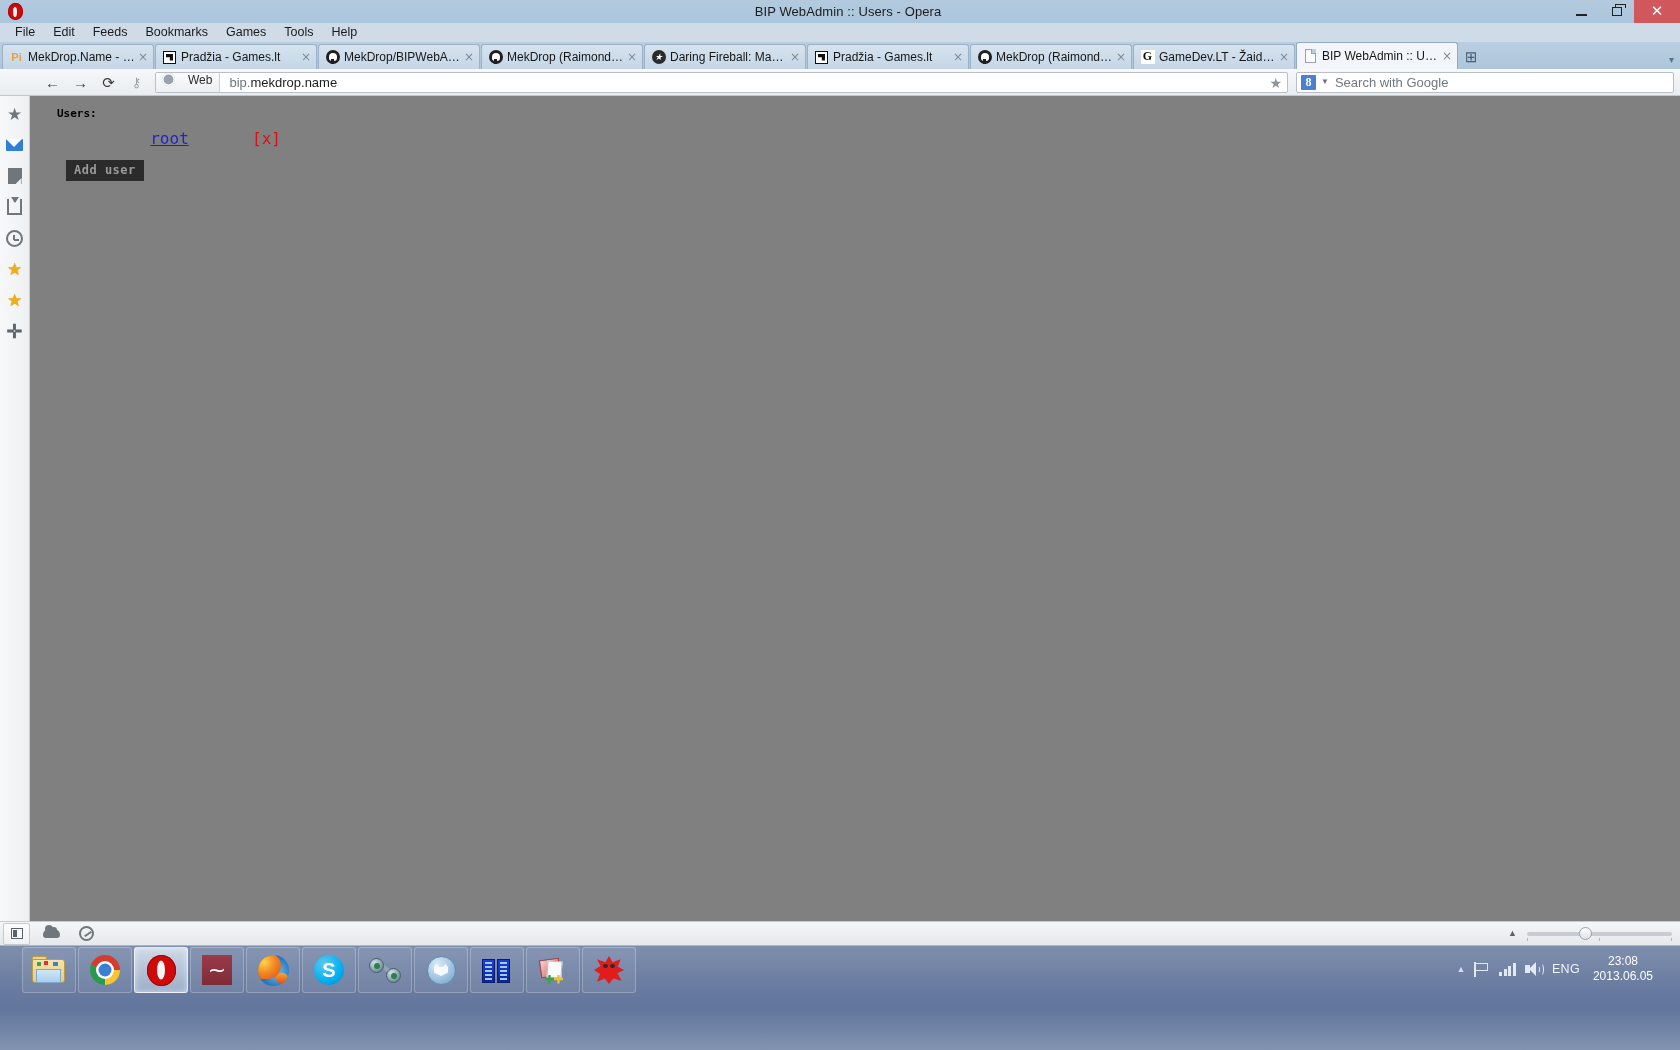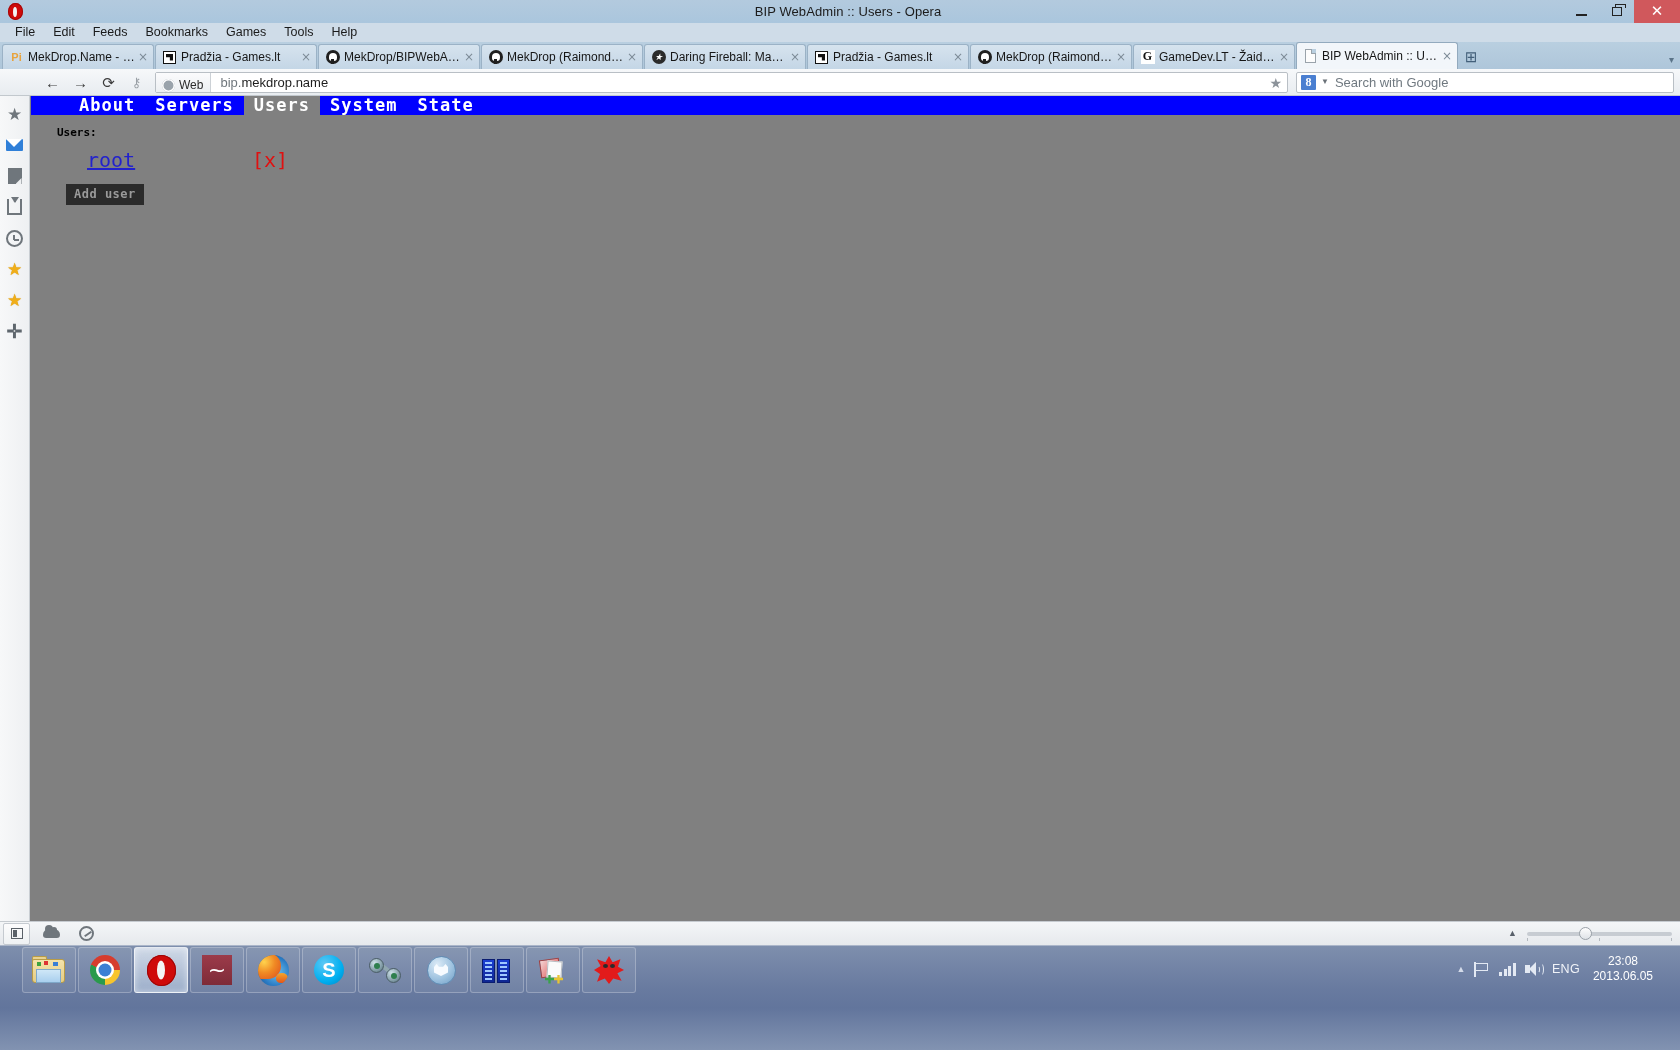--- a/index.html
+++ b/index.html
@@ -144,21 +144,21 @@
     width: 25px; height: 22px; display: flex; align-items: center; justify-content: center;
     color: #3c3c3c; font-size: 15px; line-height: 1;
   }
   .navbtn.key { color: #9aa0a6; font-size: 13px; }
   .urlwrap {
     flex: 1 1 auto; height: 21px; margin: 0 8px 0 6px;
     background: #fff; border: 1px solid #b9bfc5; border-radius: 2px;
     display: flex; align-items: center; position: relative;
   }
   .webbadge {
-    display: flex; align-items: flex-end; gap: 4px;
+    display: flex; align-items: flex-start; gap: 13px;
     padding: 0 7px 0 6px; height: 19px;
     background: linear-gradient(to bottom,#fbfbfc,#eceff2);
     border-right: 1px solid #ccd1d6;
     font-size: 12px; color: #2b2b2b;
   }
   .webbadge .globe {
     width: 13px; height: 13px; border-radius: 50%;
     background: #9aa3ab; position: relative;
     box-shadow: inset 0 0 0 1.5px #fff;
   }
@@ -243,21 +243,21 @@
   }
   .bipnav a.current { background: #808080; color: #ffffff; }
   .bipbody { padding: 8px 0 0 22px; }
   .bip-label {
     font-family: "DejaVu Sans Mono", monospace;
     font-size: 11px; font-weight: bold; color: #000000;
     letter-spacing: 0px; margin: 3px 0 0 4px;
   }
   .userrow {
     display: flex; align-items: center; margin: 9px 0 0 34px;
-    font-family: "DejaVu Sans Mono", monospace; font-size: 20px;
+    font-family: "DejaVu Sans Mono", monospace; font-size: 16px; text-align: center;
   }
   .userrow .uname { color: #2222cc; width: 165px; }
   .userrow .udel { color: #e01010; text-decoration: none; }
   .addbtn {
     display: inline-block; margin: 12px 0 0 13px;
     background: #2b2b2b; color: #9a9a9a;
     font-family: "DejaVu Sans Mono", monospace; font-size: 12px; font-weight: bold;
     padding: 3px 8px 4px 8px; border: 0; cursor: pointer; letter-spacing: 0.5px;
   }
 
@@ -553,27 +553,20 @@
     </div>
   <div class="sp-icon">
       <span class="star-gold">★</span>
     </div>
   <div class="sp-icon">
       <span class="plusic">✛</span>
     </div>
 </div>
 
 <div class="viewport">
-  <div class="bipnav">
-    <a href="#">About</a>
-    <a href="#">Servers</a>
-    <a href="#" class="current">Users</a>
-    <a href="#">System</a>
-    <a href="#">State</a>
-  </div>
   <div class="bipbody">
     <div class="bip-label">Users:</div>
     <div class="userrow">
       <a href="#" class="uname">root</a>
       <a href="#" class="udel">[x]</a>
     </div>
     <button class="addbtn">Add user</button>
   </div>
 </div>
 

